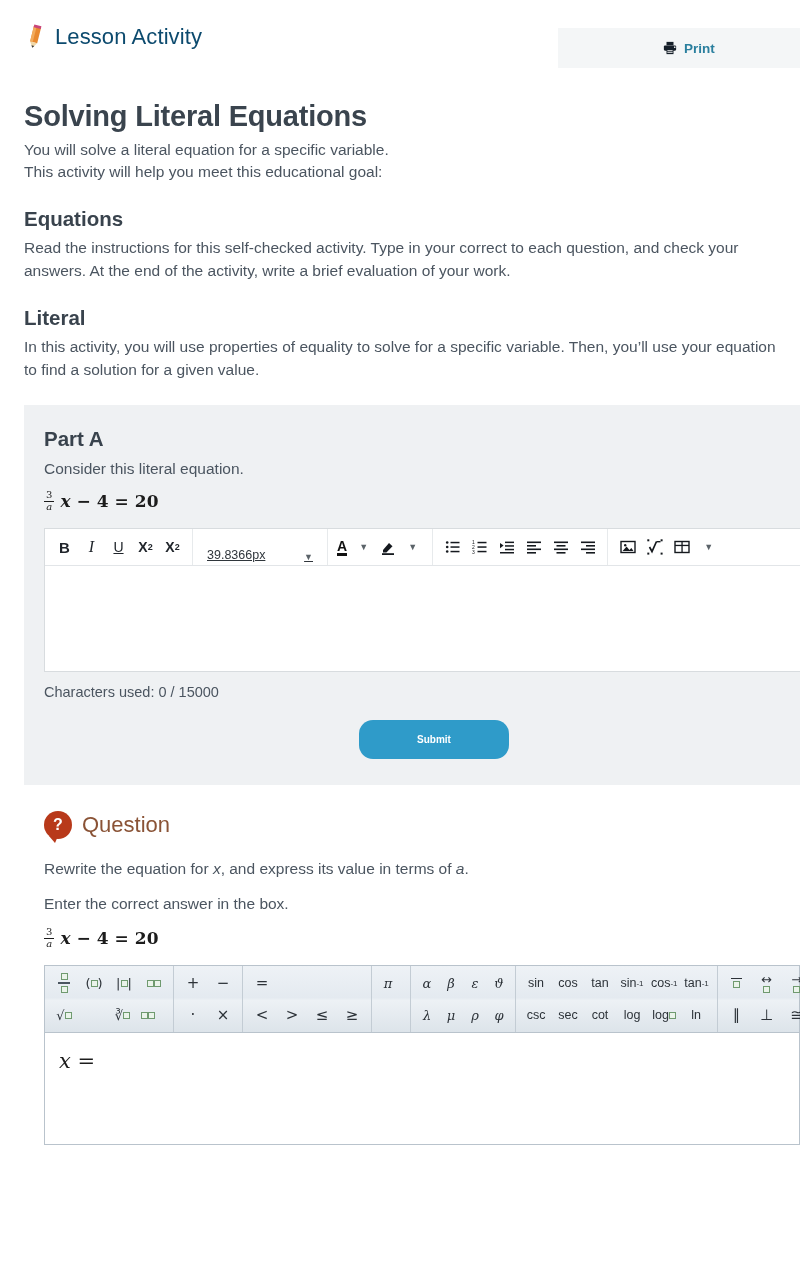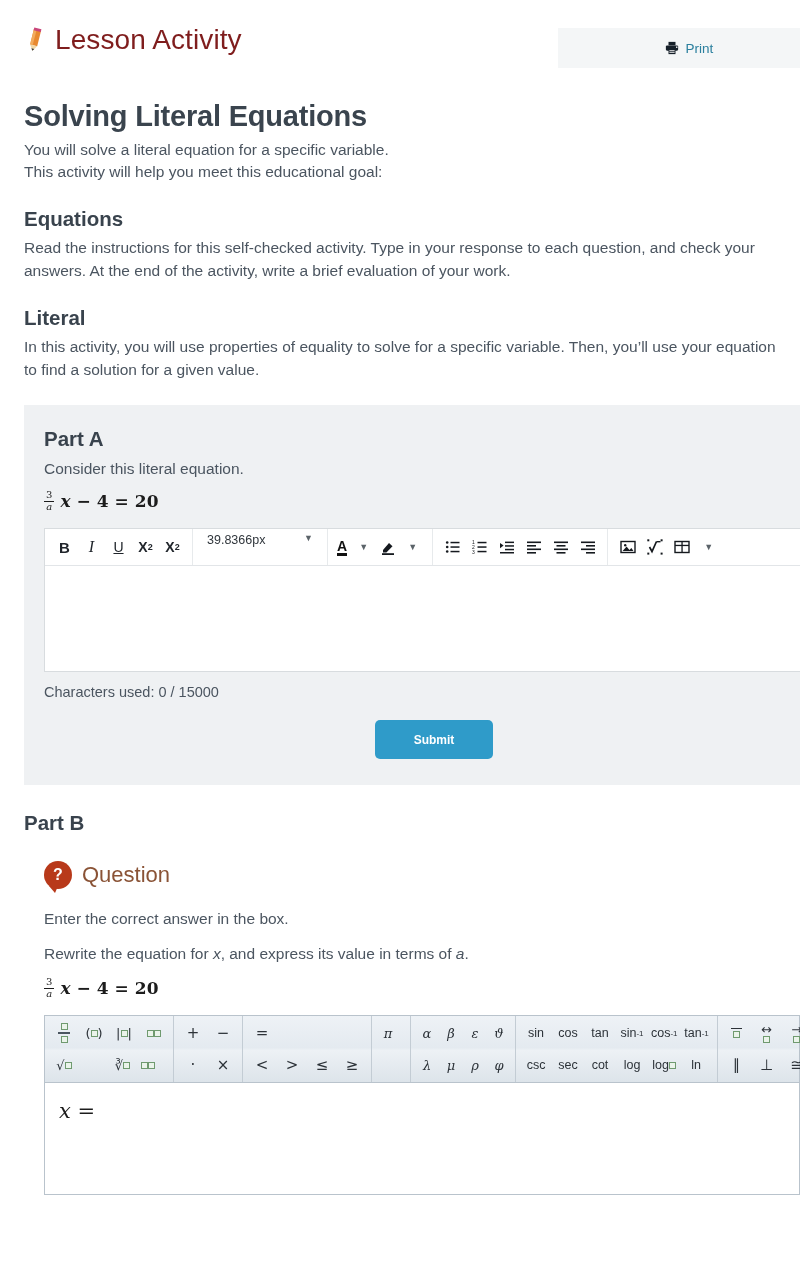--- a/index.html
+++ b/index.html
@@ -22,41 +22,41 @@
   .lesson-badge {
     position: absolute;
     left: 24px;
     top: 24px;
     display: flex;
     align-items: center;
     gap: 9px;
   }
   .pencil-icon { width: 22px; height: 26px; display: block; }
   .lesson-label {
-    font-size: 28px;
-    color: #7f1d1d;
+    font-size: 22px;
+    color: #0c4a6e;
     letter-spacing: .1px;
   }
   .print-btn {
     position: absolute;
     left: 558px;
     top: 28px;
     width: 262px;
     height: 40px;
     background: #f4f6f7;
     display: flex;
     align-items: center;
     justify-content: center;
     gap: 7px;
   }
   .print-icon { width: 14px; height: 14px; display: block; }
   .print-label {
     color: #2a7f9e;
     font-size: 13.5px;
-    font-weight: normal;
+    font-weight: bold;
   }
 
   
   .intro { padding: 0 24px; margin-top: 28px; }
   h1.page-title {
     font-size: 29px;
     font-weight: bold;
     color: #3a444e;
     margin: 8px 0 6px 0;
     letter-spacing: -.2px;
@@ -160,28 +160,29 @@
     cursor: pointer;
     padding: 0 3px;
   }
   .tb-btn.bold { font-weight: bold; font-size: 15px; }
   .tb-btn.ital { font-style: italic; font-family: "Liberation Serif", serif; font-size: 16px; }
   .tb-btn.under { text-decoration: underline; font-size: 14px; }
   .tb-btn sup, .tb-btn sub { font-size: 9px; font-weight: bold; }
   .tb-btn .xg { font-weight: bold; font-size: 14px; }
   .fontsize-select {
     display: flex;
-    align-items: flex-start;
+    align-items: flex-end;
     justify-content: space-between;
     width: 122px;
     height: 29px;
     padding: 0 8px;
     font-size: 12.5px;
     color: #30363c;
     cursor: pointer;
+    text-decoration: underline;
   }
   .caret { font-size: 9px; color: #5b6369; }
   .tb-color {
     display: flex;
     align-items: center;
     gap: 3px;
     padding: 0 3px;
     cursor: pointer;
   }
   .tb-color .glyph {
@@ -200,28 +201,28 @@
     font-size: 14.5px;
     color: #4b5560;
     margin-top: 12px;
   }
   .submit-wrap {
     display: flex;
     justify-content: center;
     margin-top: 20px;
   }
   .submit-btn {
-    width: 118px;
+    width: 150px;
     height: 39px;
     background: #2f9bc9;
     color: #ffffff;
-    font-size: 12px;
+    font-size: 10px;
     font-weight: bold;
     border: none;
-    border-radius: 5px;
+    border-radius: 14px;
     cursor: pointer;
     margin-left: 20px;
   }
 
   
   .part-b { padding: 0 24px; margin-top: 26px; }
   h3.part-b-title {
     font-size: 20.5px;
     font-weight: bold;
     color: #39434d;
@@ -371,21 +372,21 @@
     <span class="print-label">Print</span>
   </div>
 </div>
 
 <div class="intro">
   <h1 class="page-title">Solving Literal Equations</h1>
   <div class="goal-line">You will solve a literal equation for a specific variable.</div>
   <div class="goal-line">This activity will help you meet this educational goal:</div>
 
   <h2 class="section-head">Equations</h2>
-  <div class="body-text">Read the instructions for this self-checked activity. Type in your response to each question, and check your answers. At the end of the activity, write a brief evaluation of your work.</div>
+  <div class="body-text">Read the instructions for this self-checked activity. Type in your correct to each question, and check your answers. At the end of the activity, write a brief evaluation of your work.</div>
 
   <h2 class="section-head">Literal</h2>
   <div class="body-text">In this activity, you will use properties of equality to solve for a specific variable. Then, you’ll use your equation to find a solution for a given value.</div>
 </div>
 
 <div class="part-a-panel">
   <h3 class="part-title">Part A</h3>
   <div class="consider-text">Consider this literal equation.</div>
 
   <div class="math-eq">
@@ -534,34 +535,33 @@
   </div>
 
   <div class="char-count">Characters used: 0 / 15000</div>
 
   <div class="submit-wrap">
     <button class="submit-btn">Submit</button>
   </div>
 </div>
 
 <div class="part-b">
-  <h3 class="part-b-title">Part B</h3>
 
   <div class="question-row">
     <div class="q-badge">?</div>
     <span class="q-label">Question</span>
   </div>
-
-  <div class="qtext">Enter the correct answer in the box.</div>
 
   <div class="qtext">
     <span>Rewrite the equation for</span>
     <i>x</i><span>, and express its value in terms of</span>
     <i>a</i><span>.</span>
   </div>
+
+  <div class="qtext">Enter the correct answer in the box.</div>
 
   <div class="math-eq eq-inline">
     <span class="frac">
       <span class="num">3</span>
       <span class="den">a</span>
     </span>
     <span class="mvar">x</span>
     <span class="mop">−</span>
     <span class="mnum">4</span>
     <span class="mop">=</span>

